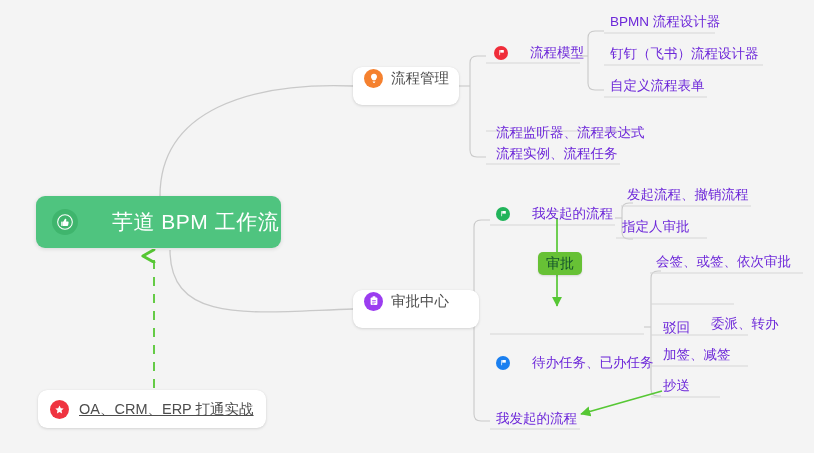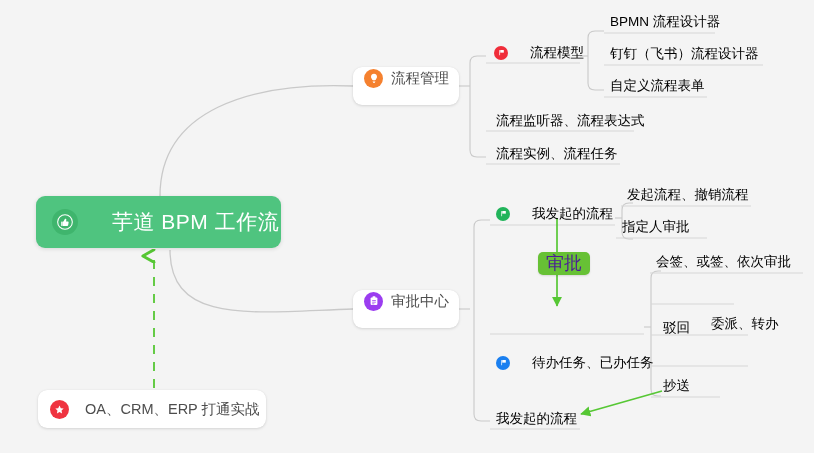--- a/index.html
+++ b/index.html
@@ -55,28 +55,28 @@
     margin-left: 10px;
   }
   
   .lvl1 {
     height: 38px;
     padding: 0 14px 16px 11px;
     text-align: right;
   }
   .lvl1 .lbl { font-size: 14.5px; margin-left: 8px; color: #4d4d4d;}
   #node-flow-mgmt { left: 353px; top: 67px; width: 106px; }
-  #node-approve-center { left: 353px; top: 290px; width: 106px; }
+  #node-approve-center { left: 353px; top: 290px; width: 126px; }
   
   #node-oa-note {
     left: 38px; top: 390px;
     height: 38px; width: 228px;
     padding: 0 13px 0 12px;
   }
-  #node-oa-note .lbl { font-size: 14.5px; margin-left: 16px; color: #4d4d4d; }
+  #node-oa-note .lbl { font-size: 14.5px; margin-left: 10px; color: #4d4d4d; text-decoration: underline; }
 
   
   .gicon {
     width: 19px; height: 19px;
     border-radius: 50%;
     display: inline-flex;
     align-items: center;
     justify-content: center;
     flex: 0 0 auto;
   }
@@ -89,40 +89,40 @@
     display: inline-flex;
     align-items: center; justify-content: center;
     flex: 0 0 auto;
   }
 
   
   .leaf {
     position: absolute;
     white-space: nowrap;
     font-size: 13.5px;
-    color: #000000;
+    color: #6d28d9;
     padding: 0 6px 4px 6px;
     box-sizing: border-box;
     line-height: 17px;
   }
   .leaf.with-icon {
     display: flex;
     align-items: center;
     gap: 22px;
     padding-left: 2px;
   }
   .leaf .txt { white-space: nowrap; }
 
   
   #badge-approve {
     position: absolute;
     left: 538px; top: 252px;
     background: #67c135;
-    color: #4c1d95;
-    font-size: 18px;
+    color: #14532d;
+    font-size: 14px;
     border-radius: 5px;
     padding: 4px 8px;
     line-height: 15px;
     box-shadow: 0 1px 2px rgba(0,0,0,0.12);
   }
 </style>
 </head>
 <body>
 
 <div id="canvas">
@@ -230,21 +230,21 @@
   <div class="leaf with-icon" style="left:492px; top:44px;">
     <span class="gicon gicon-sm" style="background:#f02d3a;">
       <svg width="9" height="9" viewBox="0 0 24 24">
         <rect x="6.2" y="5" width="2" height="14.5" rx="1" fill="#ffffff"></rect>
         <path d="M8.6 5.4 L18.2 5.4 L18.2 12.4 L8.6 12.4 Z" fill="#ffffff"></path>
       </svg>
     </span>
     <span class="txt">流程模型</span>
   </div>
 
-  <div class="leaf" style="left:490px; top:112px;">
+  <div class="leaf" style="left:490px; top:124px;">
     <span class="txt">流程监听器、流程表达式</span>
   </div>
 
   <div class="leaf" style="left:490px; top:145px;">
     <span class="txt">流程实例、流程任务</span>
   </div>
 
   <div class="leaf" style="left:604px; top:13px;">
     <span class="txt">BPMN 流程设计器</span>
   </div>
@@ -288,19 +288,22 @@
 
   <div class="leaf" style="left:650px; top:253px;">
     <span class="txt">会签、或签、依次审批</span>
   </div>
   <div class="leaf" style="left:657px; top:284px;margin-top:35px;">
     <span class="txt">驳回</span>
   </div>
   <div class="leaf" style="left:657px; top:315px;margin-left:48px;">
     <span class="txt">委派、转办</span>
   </div>
+  <div class="leaf" style="left:657px; top:346px;">
+    <span class="txt">加签、减签</span>
+  </div>
   <div class="leaf" style="left:657px; top:377px;">
     <span class="txt">抄送</span>
   </div>
 
   <div id="badge-approve">审批</div>
 
 </div>
 
 </body></html>

